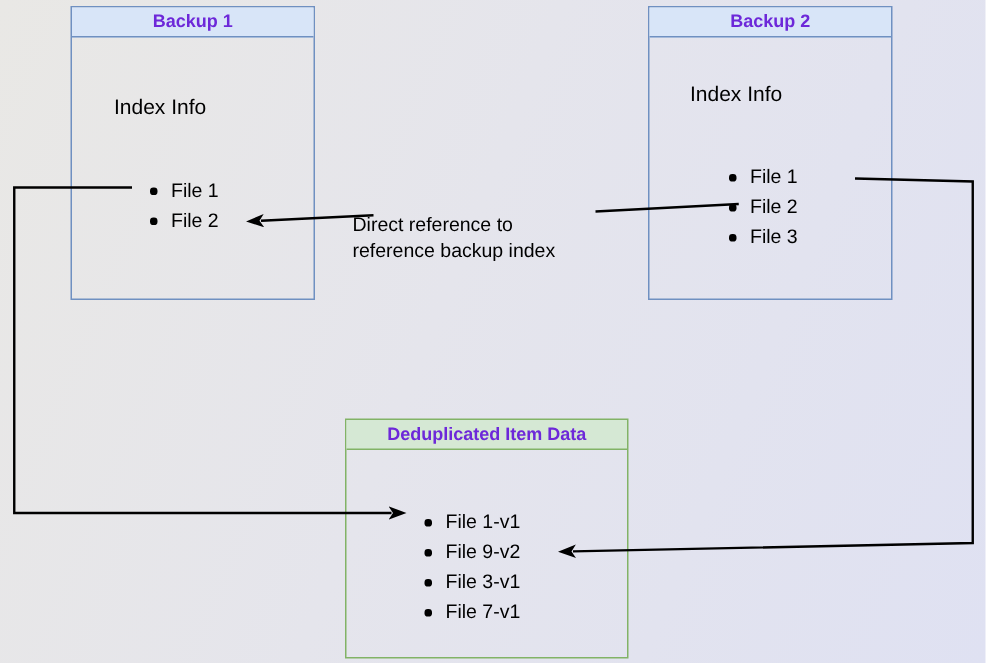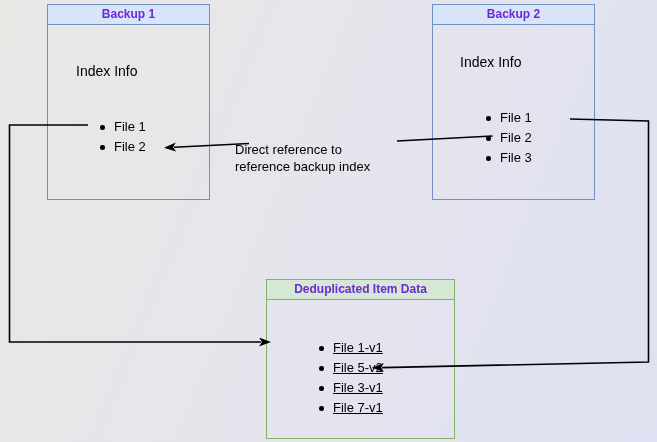--- a/index.html
+++ b/index.html
@@ -34,21 +34,21 @@
     line-height: 19px;
     text-align: center;
     font-size: 12px;
     font-weight: bold;
     color: #6d28d9;
   }
   .box.blue  .box-header { background: #d8e5f8; border-bottom: 1px solid #6f90c1; }
   .box.green .box-header { background: #d5e8d4; border-bottom: 1px solid #82b366; }
   #backup1 { left: 47px;  top: 4px;   width: 161px; height: 194px; }
   #backup2 { left: 432px; top: 4px;   width: 161px; height: 194px; }
-  #dedup   { left: 230px; top: 279px; width: 187px; height: 158px; margin-left: 36px; }
+  #dedup   { left: 230px; top: 279px; width: 187px; height: 158px; }
   .index-label {
     position: absolute;
     font-size: 14px;
     color: #000000;
     white-space: nowrap;
   }
   #backup1 .index-label { left: 28px; top: 58px; }
   #backup2 .index-label { left: 27px; top: 49px; }
   .file-list {
     position: absolute;
@@ -69,21 +69,21 @@
     position: absolute;
     left: 0;
     top: 8px;
     width: 4.5px;
     height: 4.5px;
     border-radius: 50%;
     background: #000000;
   }
   #backup1 .file-list { left: 52px; top: 112px; }
   #backup2 .file-list { left: 53px; top: 103px; }
-  #dedup   .file-list { left: 52px; top: 58px; text-decoration: underline; }
+  #dedup   .file-list { left: 52px; top: 58px; }
   .annotation {
     position: absolute;
     left: 235px;
     top: 121px;
     width: 190px;
     text-align: left;
     font-size: 13px;
     line-height: 17px;
     color: #000000;
     z-index: 4;
@@ -126,21 +126,21 @@
       <li>File 1</li>
       <li>File 2</li>
       <li>File 3</li>
     </ul>
   </div>
 
   <div class="box green" id="dedup">
     <div class="box-header">Deduplicated Item Data</div>
     <ul class="file-list">
       <li>File 1-v1</li>
-      <li>File 5-v2</li>
+      <li>File 9-v2</li>
       <li>File 3-v1</li>
       <li>File 7-v1</li>
     </ul>
   </div>
 
   <div class="annotation">
     <div>Direct reference to</div>
     <div>reference backup index</div>
   </div>
 

